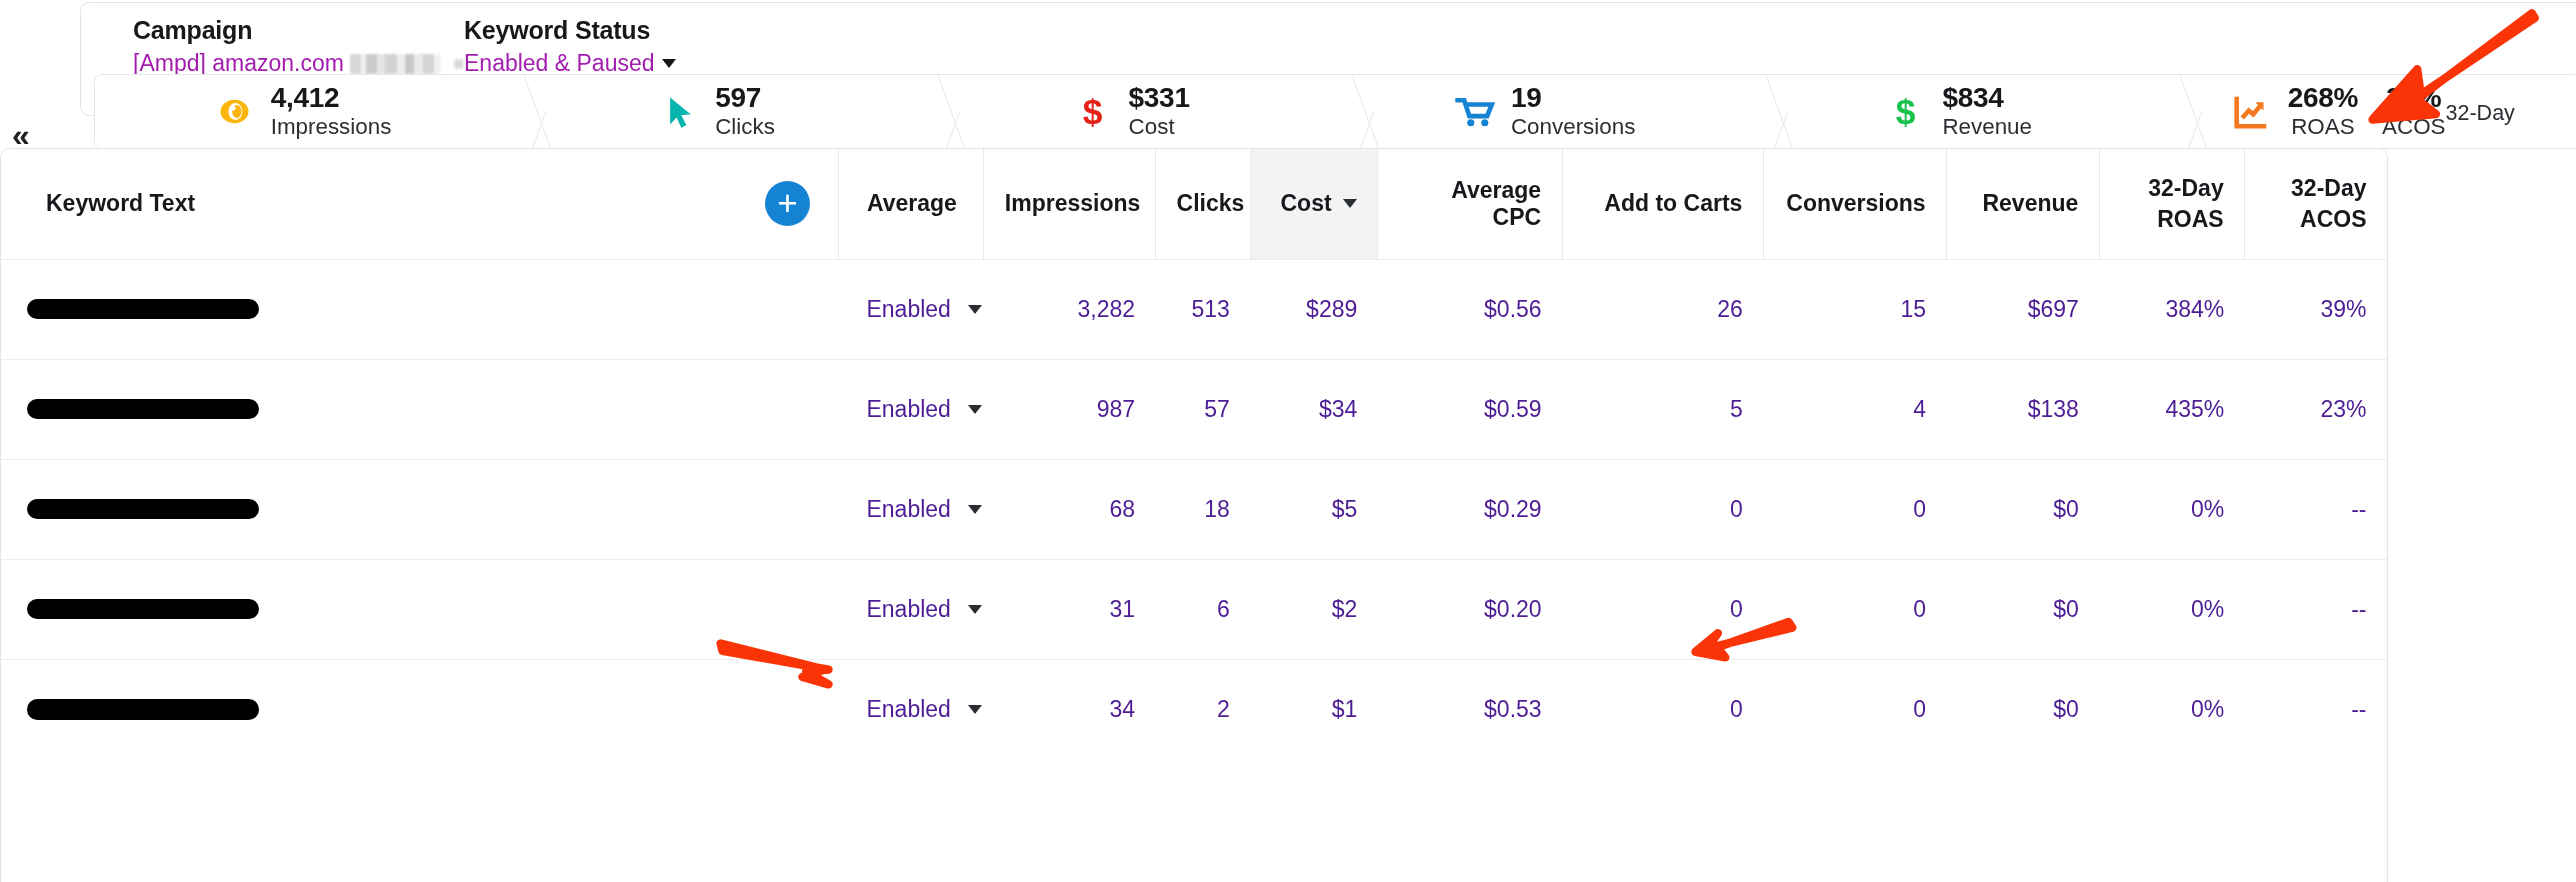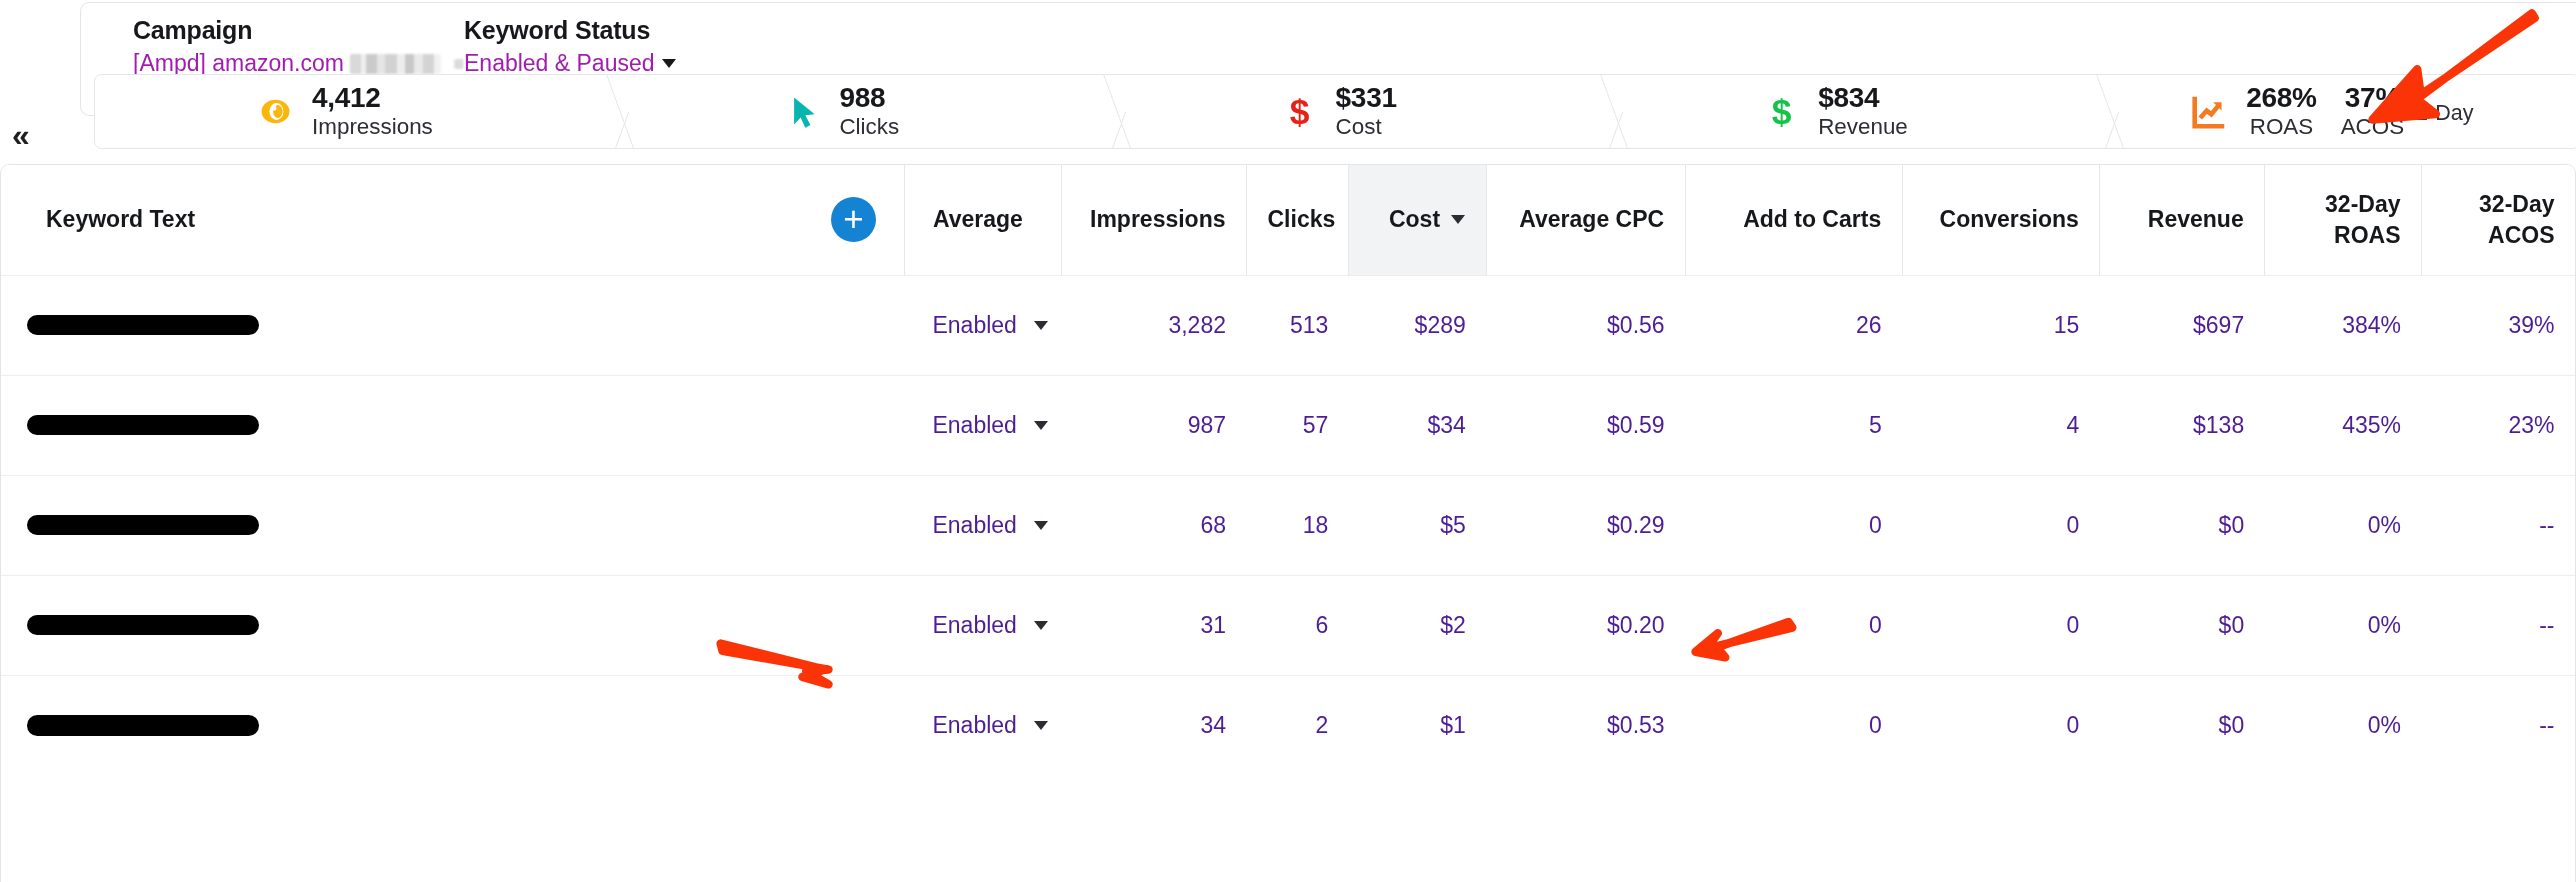--- a/index.html
+++ b/index.html
@@ -162,22 +162,22 @@
 
   .roas-wrap { display: flex; flex-direction: row; align-items: center; }
   .roas-top { display: flex; gap: 24px; }
   .roas-col { display: flex; flex-direction: column; align-items: center; }
   .roas-sub { font-size: 21.5px; color: #2b2e33; margin-top: 3.7px; }
 
   
   .table-card {
     position: absolute;
     left: 0px;
-    top: 164px;
-    width: 2576px;
+    top: 148px;
+    width: 2388px;
     bottom: 0;
     background: #fff;
     border: 0.9px solid #e2e4e7;
     border-top-left-radius: 9.3px;
     border-top-right-radius: 9.3px;
     box-sizing: border-box;
     overflow: hidden;
   }
   table.grid {
     width: 100%;
@@ -304,37 +304,50 @@
       </span>
     </div>
 
     <div class="metric">
       <span class="m-icon">
         <svg width="41" height="41" viewBox="0 0 44 44">
           <path d="M13 7 L13 36 L20 28.5 L25 39.5 L30.5 36.5 L25 26 L35 25 Z" fill="#06b6ae"></path>
         </svg>
       </span>
       <span class="m-text">
-        <span class="m-val">988</span>
+        <span class="m-val">597</span>
         <span class="m-lab">Clicks</span>
       </span>
     </div>
 
     <div class="metric">
       <span class="m-icon">
         <svg width="41" height="41" viewBox="0 0 44 44">
           <text x="22" y="35" text-anchor="middle" font-family="Liberation Sans, sans-serif" font-size="38" font-weight="700" fill="#e62117">$</text>
         </svg>
       </span>
       <span class="m-text">
         <span class="m-val">$331</span>
         <span class="m-lab">Cost</span>
       </span>
     </div>
 
+    <div class="metric">
+      <span class="m-icon">
+        <svg width="43" height="43" viewBox="0 0 46 46">
+          <path d="M5 11 h7 l5.5 17 h19 l5-12.5 h-24" fill="none" stroke="#1583d4" stroke-width="5" stroke-linecap="square" stroke-linejoin="miter"></path>
+          <circle cx="19" cy="35" r="3.8" fill="#1583d4"></circle>
+          <circle cx="34" cy="35" r="3.8" fill="#1583d4"></circle>
+        </svg>
+      </span>
+      <span class="m-text">
+        <span class="m-val">19</span>
+        <span class="m-lab">Conversions</span>
+      </span>
+    </div>
 
     <div class="metric">
       <span class="m-icon">
         <svg width="41" height="41" viewBox="0 0 44 44">
           <text x="22" y="35" text-anchor="middle" font-family="Liberation Sans, sans-serif" font-size="38" font-weight="700" fill="#17c24a">$</text>
         </svg>
       </span>
       <span class="m-text">
         <span class="m-val">$834</span>
         <span class="m-lab">Revenue</span>

